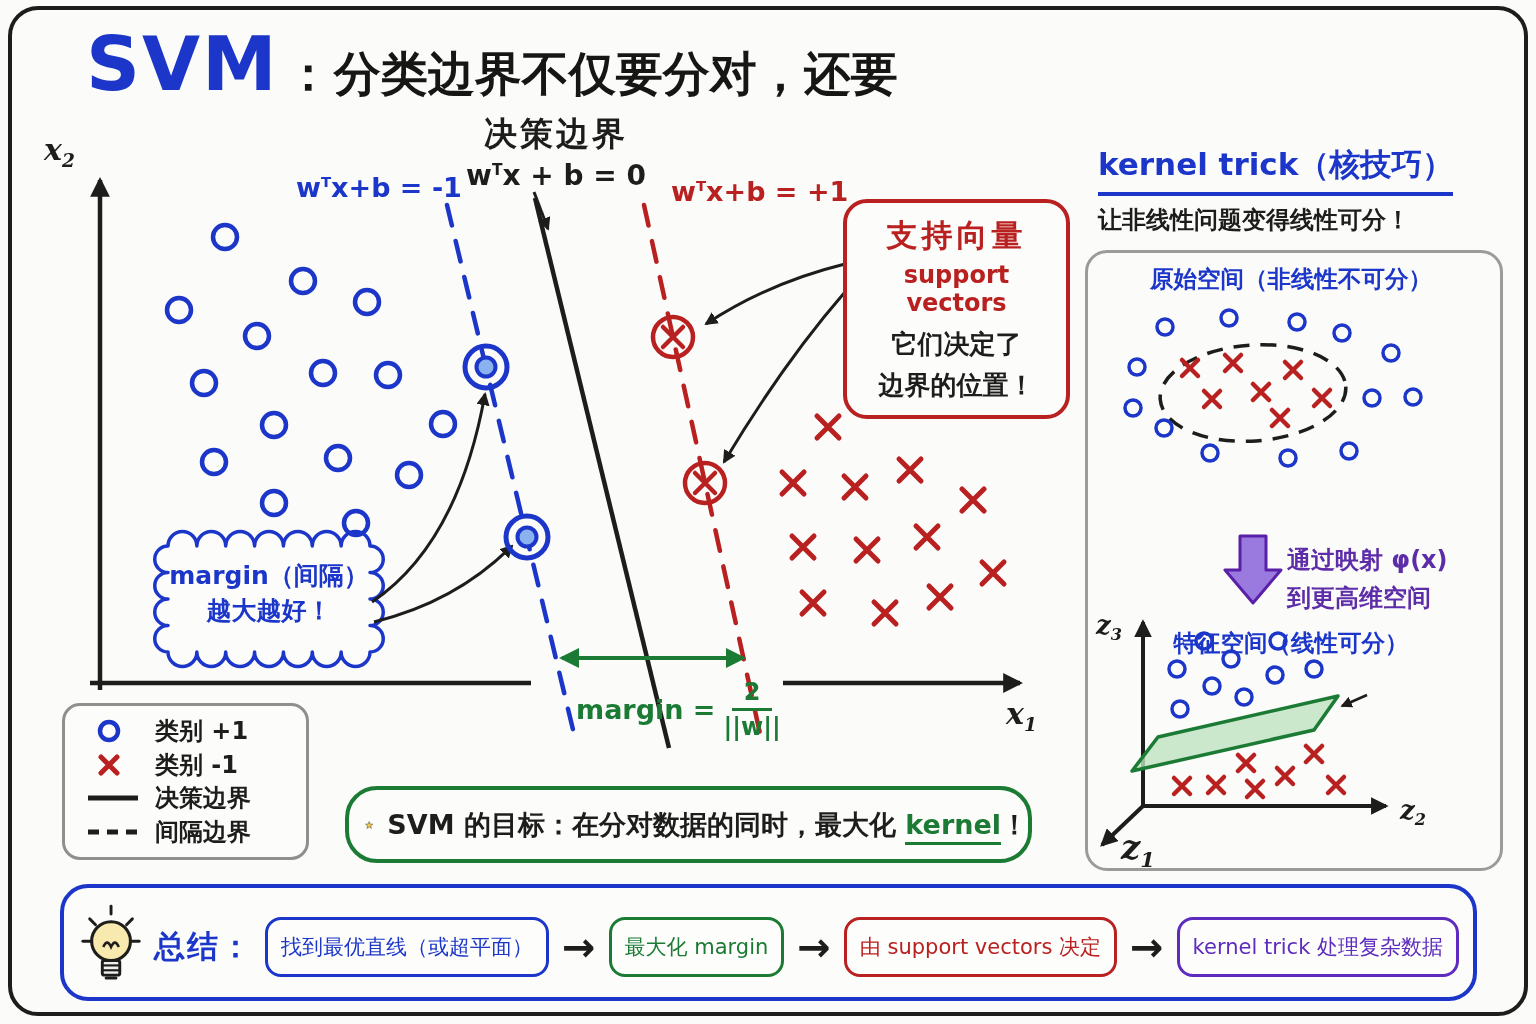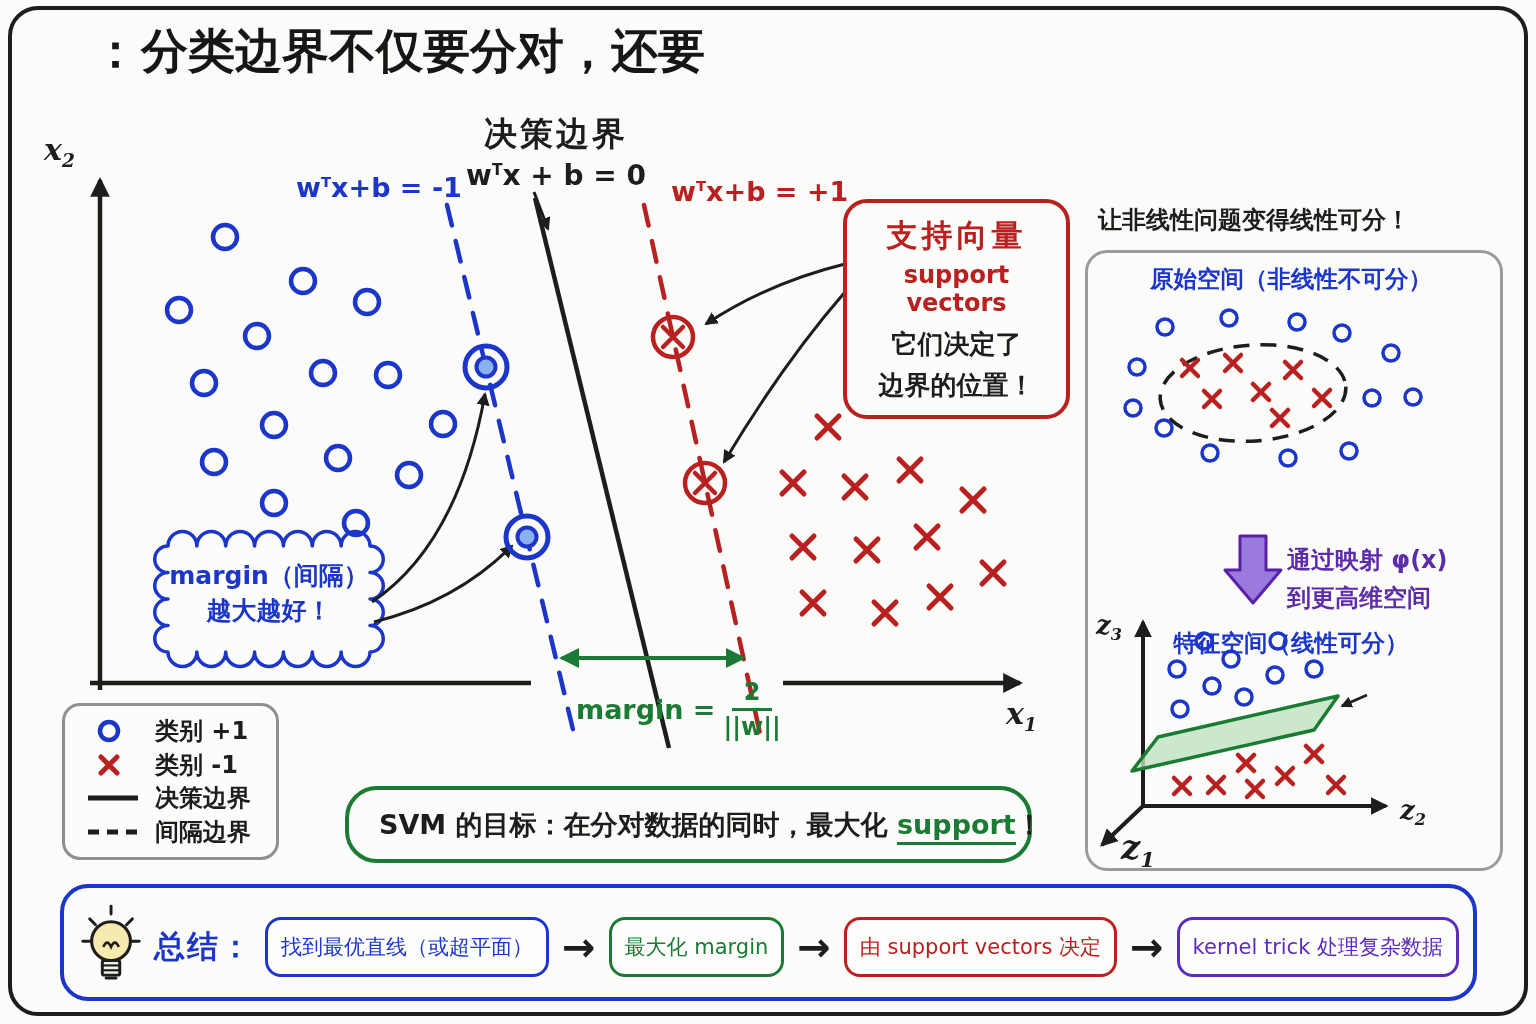--- a/index.html
+++ b/index.html
@@ -37,21 +37,21 @@
   .sv-l2{font-size:26px;margin-top:6px;}
 
   .bubble-text{left:168px;top:558px;width:202px;text-align:center;color:#1b36c9;
                font-weight:bold;font-size:25px;line-height:35px;}
 
   .mformula{left:576px;top:678px;display:flex;align-items:center;color:#1b7b35;font-weight:bold;font-size:27px;}
   .frac{display:inline-flex;flex-direction:column;align-items:center;margin-left:8px;font-size:24px;}
   .frac .num{border-bottom:3px solid #1b7b35;padding:0 12px 2px 12px;}
   .frac .den{padding-top:2px;}
 
-  .legend{left:62px;top:703px;width:217px;height:157px;border:3.5px solid #8f8f8f;border-radius:18px;
+  .legend{left:62px;top:703px;width:247px;height:157px;border:3.5px solid #8f8f8f;border-radius:18px;
           background:#fcfcfa;display:flex;flex-direction:column;justify-content:space-around;
           padding:8px 10px 8px 22px;box-sizing:border-box;}
   .lrow{display:flex;align-items:center;gap:16px;font-weight:bold;font-size:24px;}
   .lmk{width:52px;display:flex;justify-content:center;}
 
   .goal{left:345px;top:786px;width:687px;height:77px;border:4px solid #1b7b35;border-radius:32px;
         background:#fcfcfa;display:flex;align-items:center;padding-left:16px;box-sizing:border-box;gap:14px;}
   .goal-text{font-weight:bold;font-size:27px;white-space:nowrap;}
   .goal-hl{color:#1b7b35;border-bottom:3.5px solid #1b7b35;padding-bottom:2px;}
 
@@ -180,20 +180,21 @@
         <path d="M1277 768 L1293 784 M1293 768 L1277 784" stroke="#b92020" stroke-width="4.5" stroke-linecap="round" fill="none"></path>
         <path d="M1174 778 L1190 794 M1190 778 L1174 794" stroke="#b92020" stroke-width="4.5" stroke-linecap="round" fill="none"></path>
         <path d="M1208 777 L1224 793 M1224 777 L1208 793" stroke="#b92020" stroke-width="4.5" stroke-linecap="round" fill="none"></path>
         <path d="M1247 781 L1263 797 M1263 781 L1247 797" stroke="#b92020" stroke-width="4.5" stroke-linecap="round" fill="none"></path>
         <path d="M1328 777 L1344 793 M1344 777 L1328 793" stroke="#b92020" stroke-width="4.5" stroke-linecap="round" fill="none"></path>
         <path d="M 1367 695 L 1342 706" stroke="#1d1d1b" stroke-width="2.6" fill="none" marker-end="url(#mB)"></path>
       </g>
   </svg>
 
   <div class="abs t-row">
+    <span class="t-svm">SVM</span>
     <span class="t-sep">：</span>
     <span class="t-main">分类边界不仅要分对，还要</span>
   </div>
 
   <div class="abs axis-label" style="left:44px;top:132px"><i>x</i><sub>2</sub></div>
   <div class="abs axis-label" style="left:1006px;top:696px"><i>x</i><sub>1</sub></div>
 
   <div class="abs dec-group">
     <div class="dec-zh">决策边界</div>
     <div class="dec-eq"><span>w</span><sup>T</sup><span>x + b = 0</span></div>
@@ -253,23 +254,24 @@
           </svg>
         </span>
       <span>间隔边界</span>
     </div>
   </div>
 
   <div class="abs goal">
     <svg width="53" height="50" viewBox="0 0 52 50">
       <path d="M26 3 L31.9 18.9 L48.8 19.6 L35.5 30.1 L40.1 46.4 L26 37 L11.9 46.4 L16.5 30.1 L3.2 19.6 L20.1 18.9 Z" fill="#f4c94e" stroke="#2b2416" stroke-width="2.6" stroke-linejoin="round"></path>
     </svg>
-    <div class="goal-text"><span>SVM 的目标：在分对数据的同时，最大化 </span><span class="goal-hl">support</span><span>！</span></div>
-  </div>
-
+    <div class="goal-text"><span>SVM 的目标：在分对数据的同时，最大化 </span><span class="goal-hl">kernel</span><span>！</span></div>
+  </div>
+
+  <div class="abs k-title">kernel trick（核技巧）</div>
   <div class="abs k-sub">让非线性问题变得线性可分！</div>
   <div class="abs k-panel"></div>
   <div class="abs k-orig">原始空间（非线性不可分）</div>
   <div class="abs k-map">
     <div>通过映射 φ(x)</div>
     <div>到更高维空间</div>
   </div>
   <div class="abs k-feat">特征空间（线性可分）</div>
   <div class="abs axis-label" style="left:1096px;top:610px;font-size:26px"><i>z</i><sub>3</sub></div>
   <div class="abs axis-label" style="left:1400px;top:795px;font-size:26px"><i>z</i><sub>2</sub></div>

